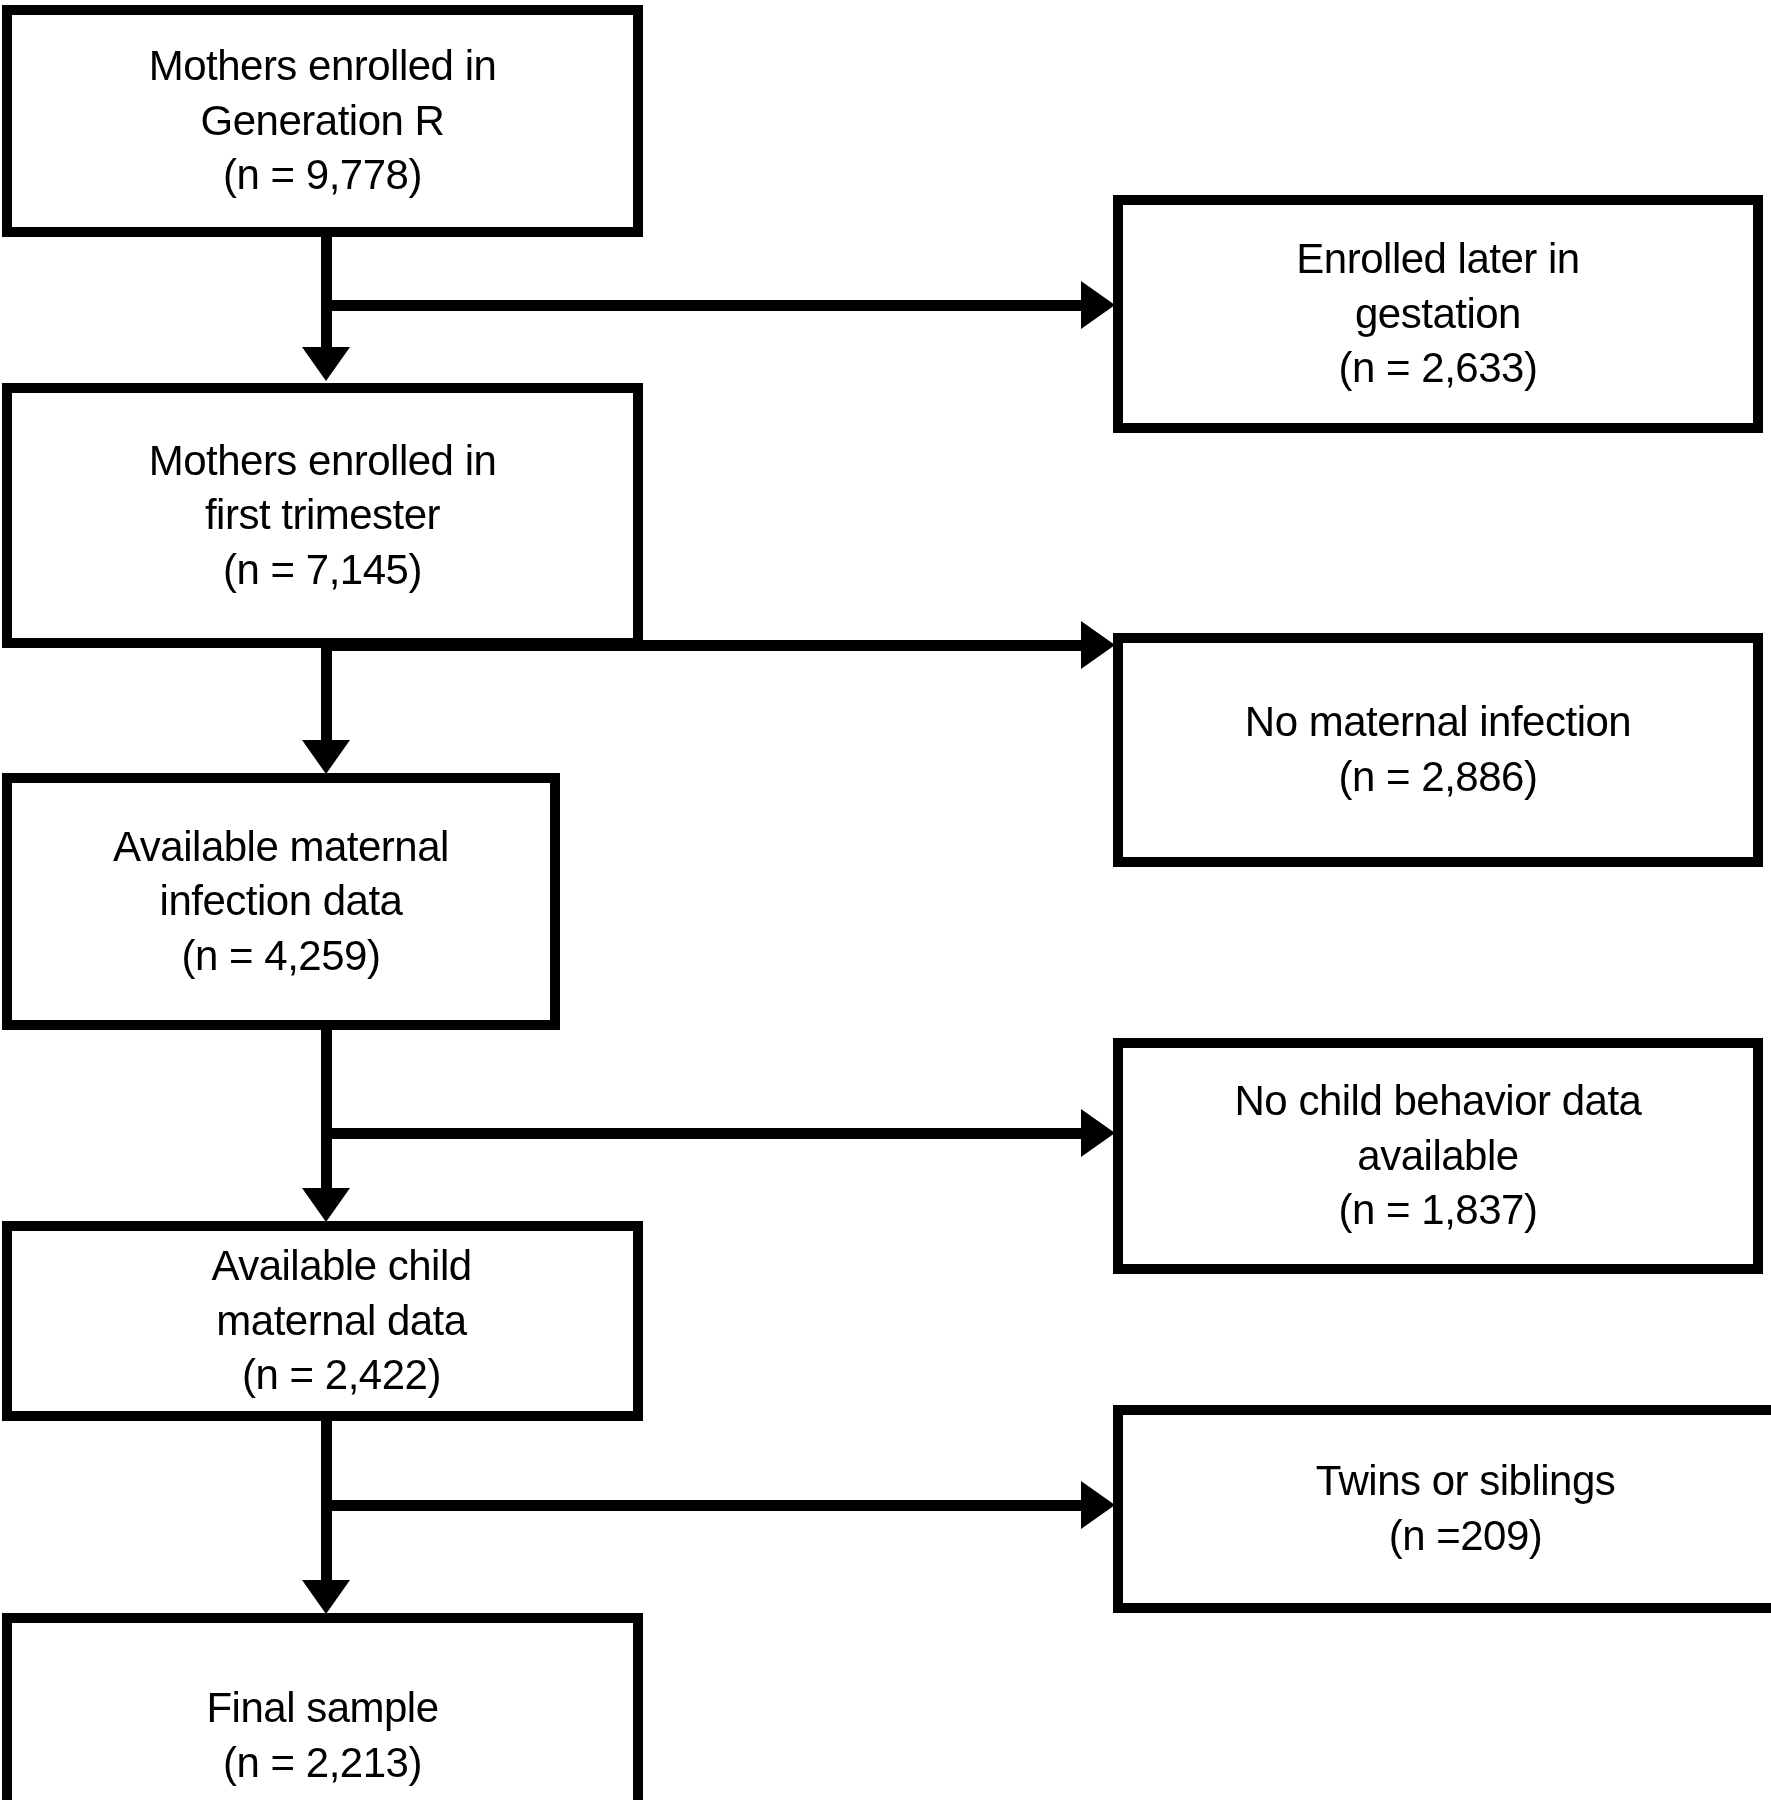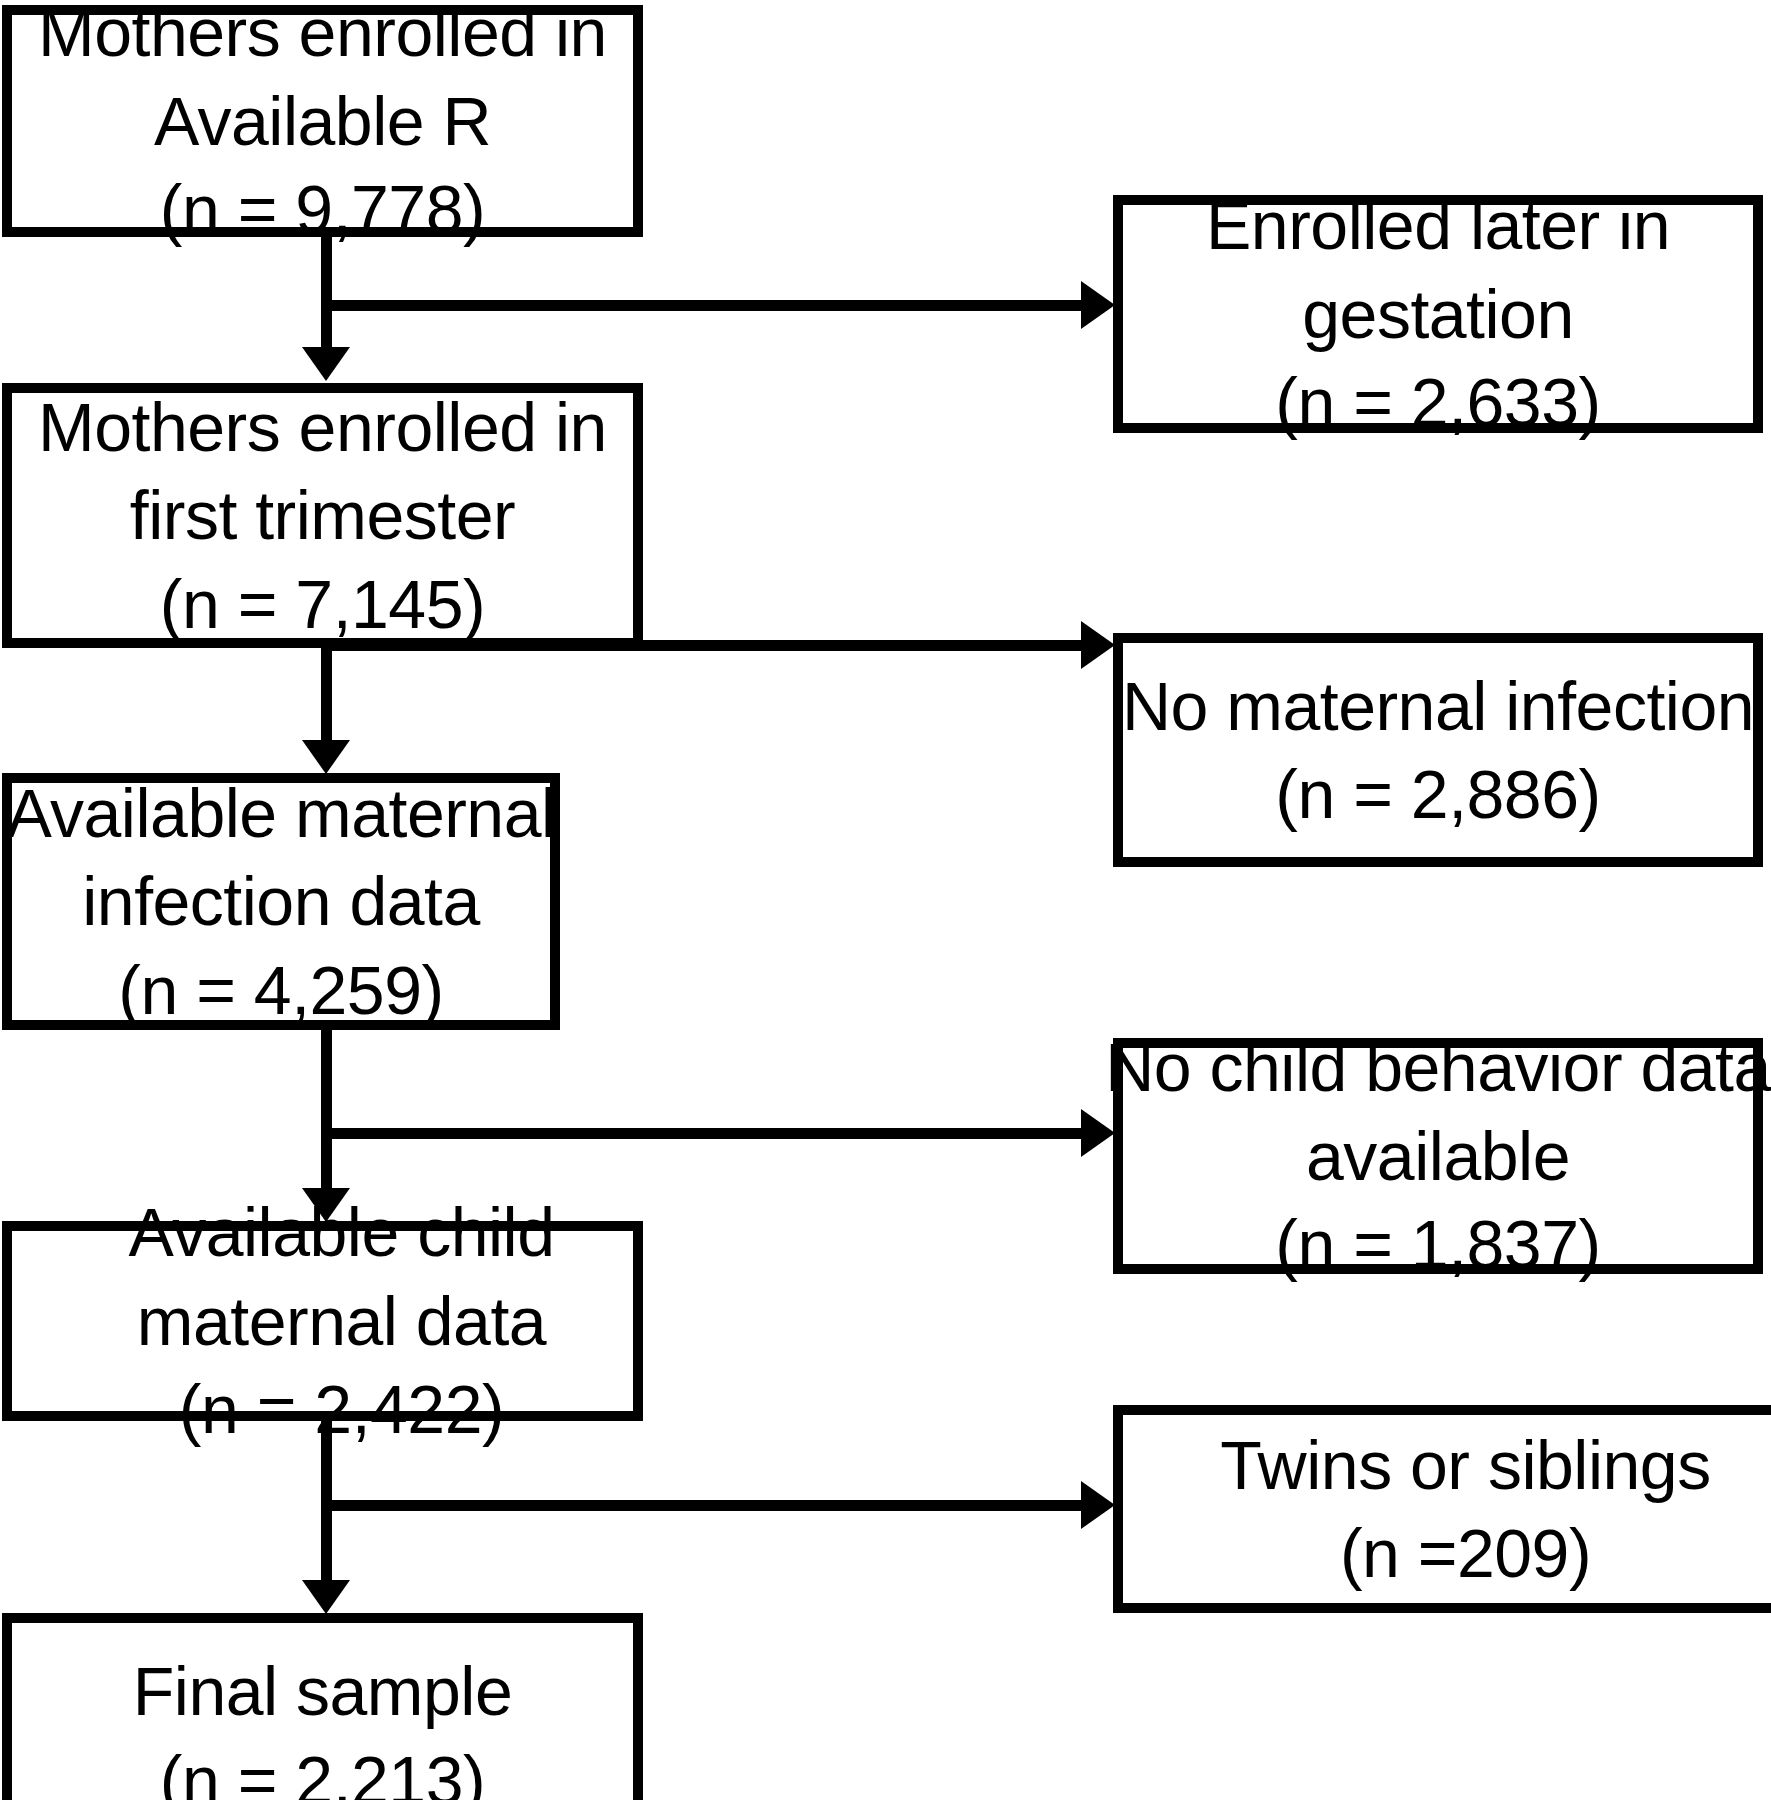--- a/index.html
+++ b/index.html
@@ -20,21 +20,21 @@
     position: absolute;
     box-sizing: border-box;
     border: 10px solid #000000;
     background: #ffffff;
     display: flex;
     flex-direction: column;
     align-items: center;
     justify-content: center;
     text-align: center;
     color: #000000;
-    font-size: 68px;
+    font-size: 42px;
     line-height: 1.30;
     letter-spacing: -0.5px;
     padding: 4px 10px;
   }
   .node .ln {
     display: block;
     white-space: nowrap;
   }
   
   .seg {
@@ -84,21 +84,21 @@
   <div class="arrowright" style="left:1081px; top:1109px;"></div>
 
   <div class="seg vline" style="left:321px; top:1421px; height:164px;"></div>
   <div class="arrowdown" style="left:302px; top:1580px;"></div>
 
   <div class="seg hline" style="left:321px; top:1500px; width:760px;"></div>
   <div class="arrowright" style="left:1081px; top:1481px;"></div>
 
   <div class="node" style="left:2px; top:5px; width:641px; height:232px;">
     <span class="ln">Mothers enrolled in</span>
-    <span class="ln">Available R</span>
+    <span class="ln">Generation R</span>
     <span class="ln">(n = 9,778)</span>
   </div>
 
   <div class="node" style="left:2px; top:383px; width:641px; height:265px;">
     <span class="ln">Mothers enrolled in</span>
     <span class="ln">first trimester</span>
     <span class="ln">(n = 7,145)</span>
   </div>
 
   <div class="node" style="left:2px; top:773px; width:558px; height:257px;">

